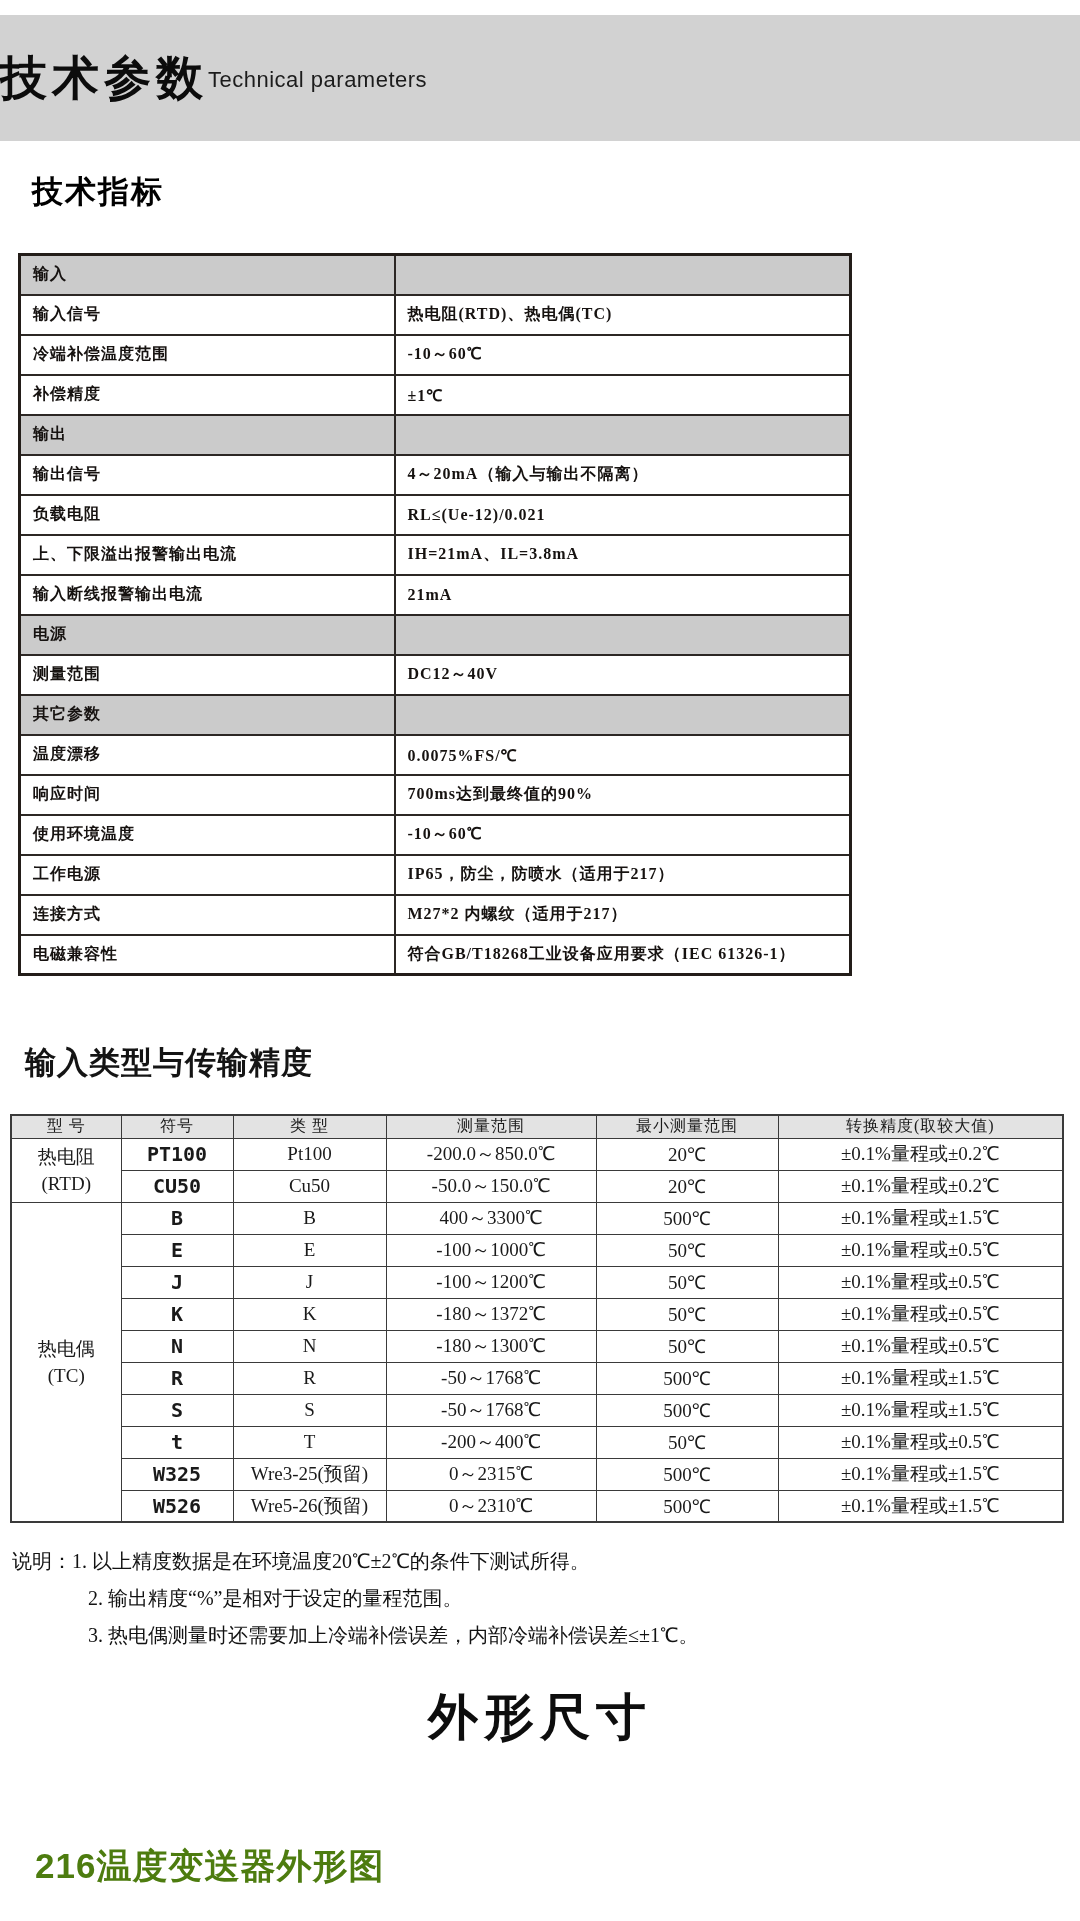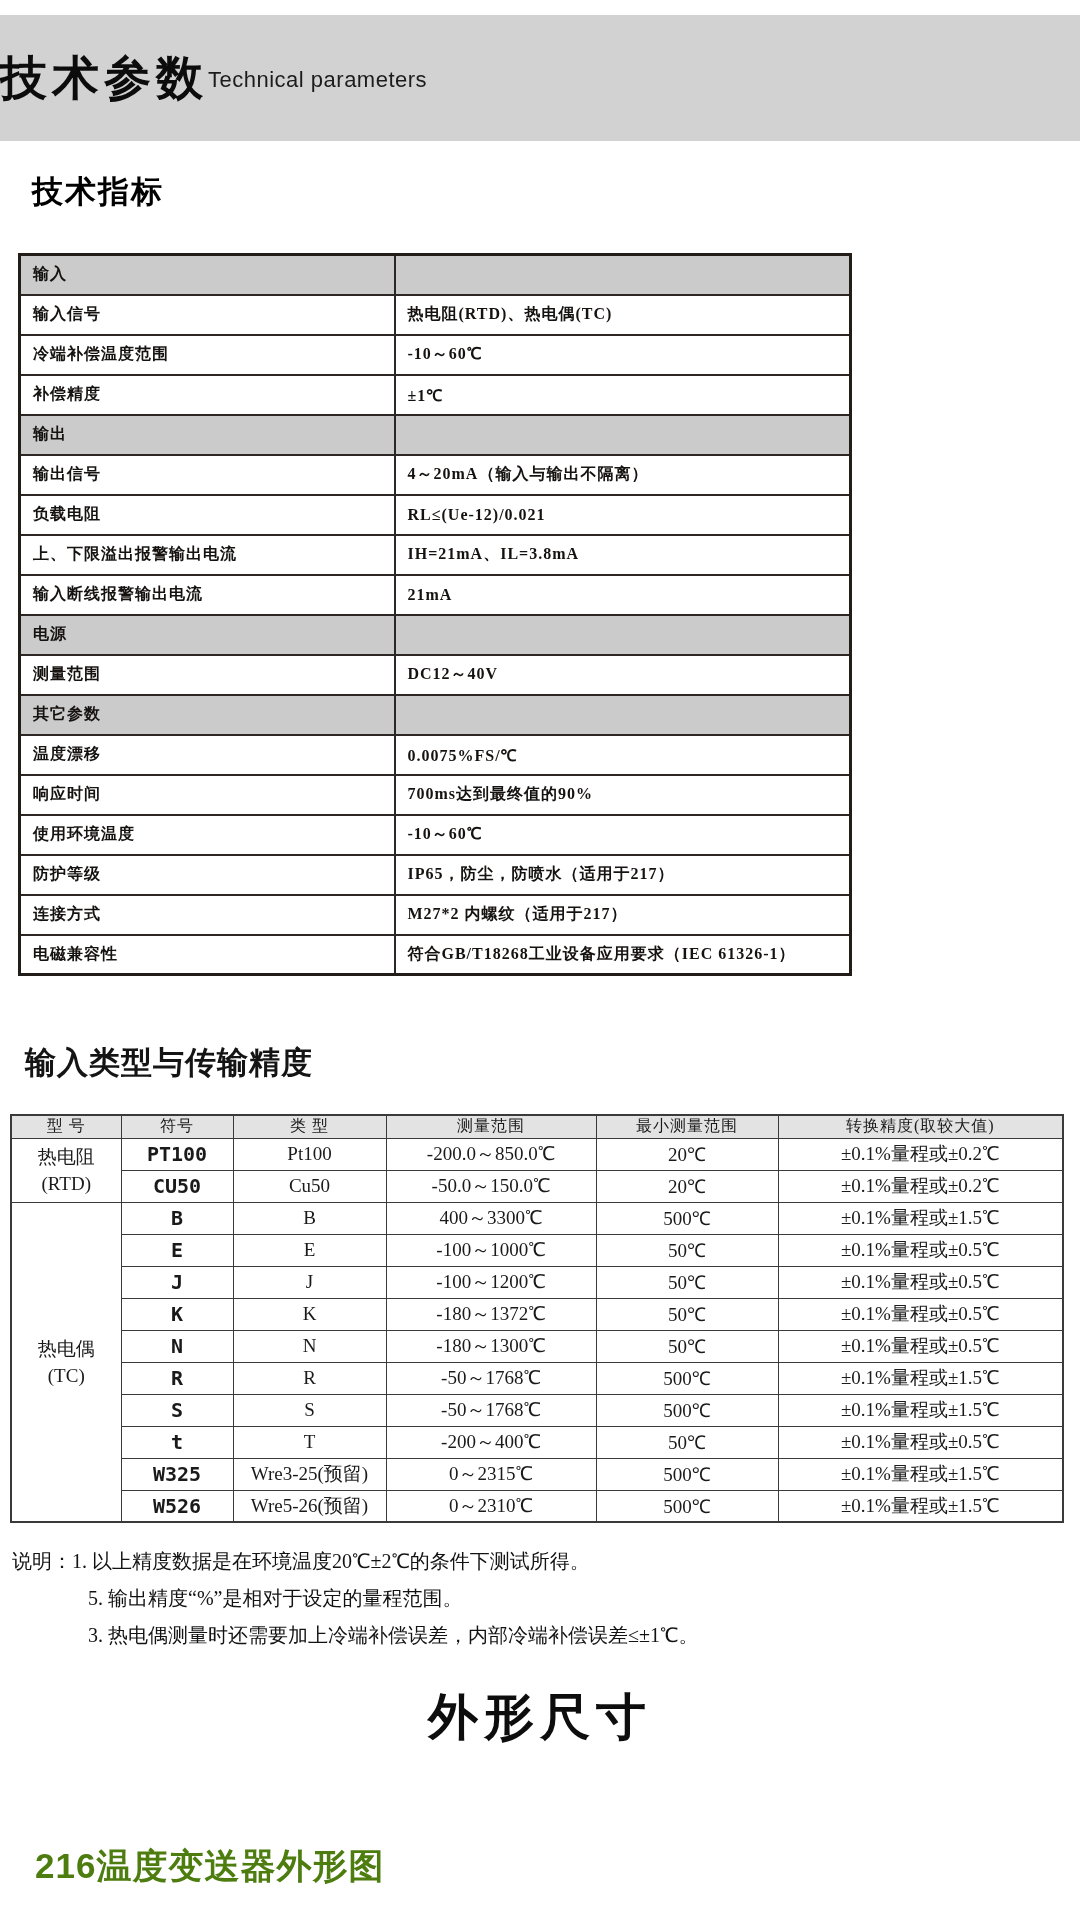--- a/index.html
+++ b/index.html
@@ -143,21 +143,21 @@
     </tr>
     <tr>
       <td class="lbl">响应时间</td>
       <td class="val">700ms达到最终值的90%</td>
     </tr>
     <tr>
       <td class="lbl">使用环境温度</td>
       <td class="val">-10～60℃</td>
     </tr>
     <tr>
-      <td class="lbl">防护等级</td>
+      <td class="lbl">工作电源</td>
       <td class="val">IP65，防尘，防喷水（适用于217）</td>
     </tr>
     <tr>
       <td class="lbl">连接方式</td>
       <td class="val">M27*2 内螺纹（适用于217）</td>
     </tr>
     <tr>
       <td class="lbl">电磁兼容性</td>
       <td class="val">符合GB/T18268工业设备应用要求（IEC 61326-1）</td>
     </tr>
@@ -278,19 +278,19 @@
       <td>500℃</td>
       <td>±0.1%量程或±1.5℃</td>
     </tr>
   </tbody>
 </table>
 
 <div class="notes">
   <div class="note-line">
     <span>说明：</span><span>1. 以上精度数据是在环境温度20℃±2℃的条件下测试所得。</span>
   </div>
-  <div class="note-line indent">5. 输出精度“%”是相对于设定的量程范围。</div>
+  <div class="note-line indent">2. 输出精度“%”是相对于设定的量程范围。</div>
   <div class="note-line indent">3. 热电偶测量时还需要加上冷端补偿误差，内部冷端补偿误差≤±1℃。</div>
 </div>
 
 <div class="h-dim">外形尺寸</div>
 
 <div class="h-216">216温度变送器外形图</div>
 
 </body></html>

